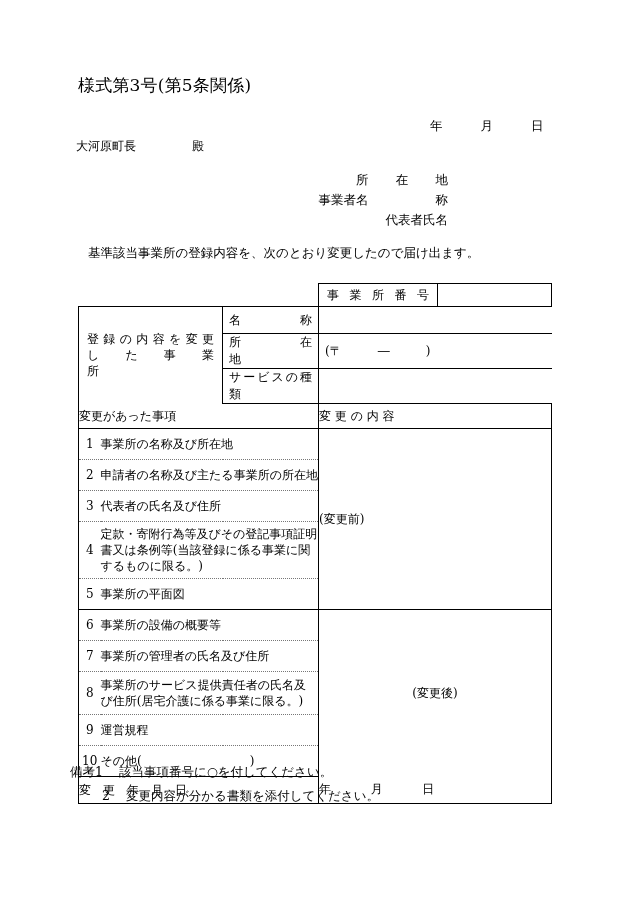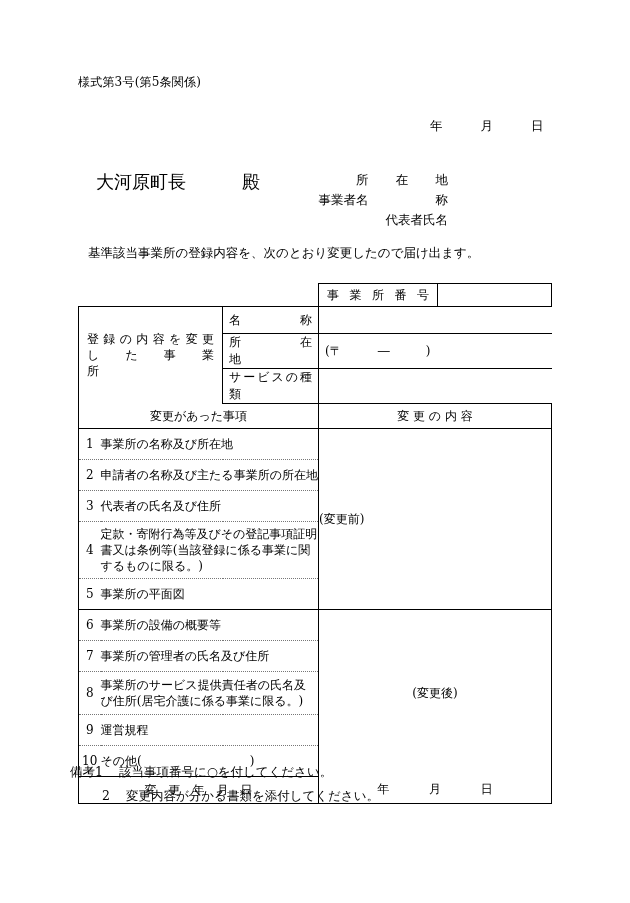--- a/index.html
+++ b/index.html
@@ -21,21 +21,21 @@
   .page {
     position: absolute;
     inset: 0;
   }
 
   
   .form-code {
     position: absolute;
     left: 78px;
     top: 74px;
-    font-size: 12px;
+    font-size: 17px;
     letter-spacing: 0.2px;
     white-space: nowrap;
   }
   .doc-title {
     position: absolute;
     left: 0;
     top: 98px;
     width: 630px;
     text-align: center;
     font-size: 13px;
@@ -48,25 +48,24 @@
     top: 118px;
     font-size: 12.5px;
     white-space: nowrap;
   }
   .date-line-top span { display: inline-block; }
   .date-line-top .gap1 { width: 30px; }
   .date-line-top .gap2 { width: 30px; }
 
   .addressee {
     position: absolute;
-    left: 96px;
+    left: 76px;
     top: 138px;
-    font-size: 18px;
-    white-space: nowrap;
-    margin-top: 32px;
+    font-size: 12px;
+    white-space: nowrap;
   }
   .addressee .hon { display: inline-block; margin-left: 56px; }
 
   
   .applicant {
     position: absolute;
     left: 300px;
     top: 170px;
     font-size: 12.5px;
     line-height: 20px;
@@ -124,21 +123,21 @@
   .bl  { border-left: 1.6px solid #000; margin-left: 24px; }
   .br  { border-right: 1.6px solid #000; }
   .bt-thin { border-top: 1px solid #000; text-align: center; }
   .bb-thin { border-bottom: 1px solid #000; }
   .bl-thin { border-left: 1px solid #000; }
   .br-thin { border-right: 1px solid #000; }
   .bb-dot  { border-bottom: 1px dotted #777; }
   .noborder { border: 0; }
 
   .cell-pad { padding: 3px 6px; }
-  .center { text-align: center; }
+  .center { text-align: left; }
 
   
   .spread {
     display: block;
     text-align: justify;
     text-align-last: justify;
     padding: 0 8px;
   }
   .spread-narrow {
     display: block;

